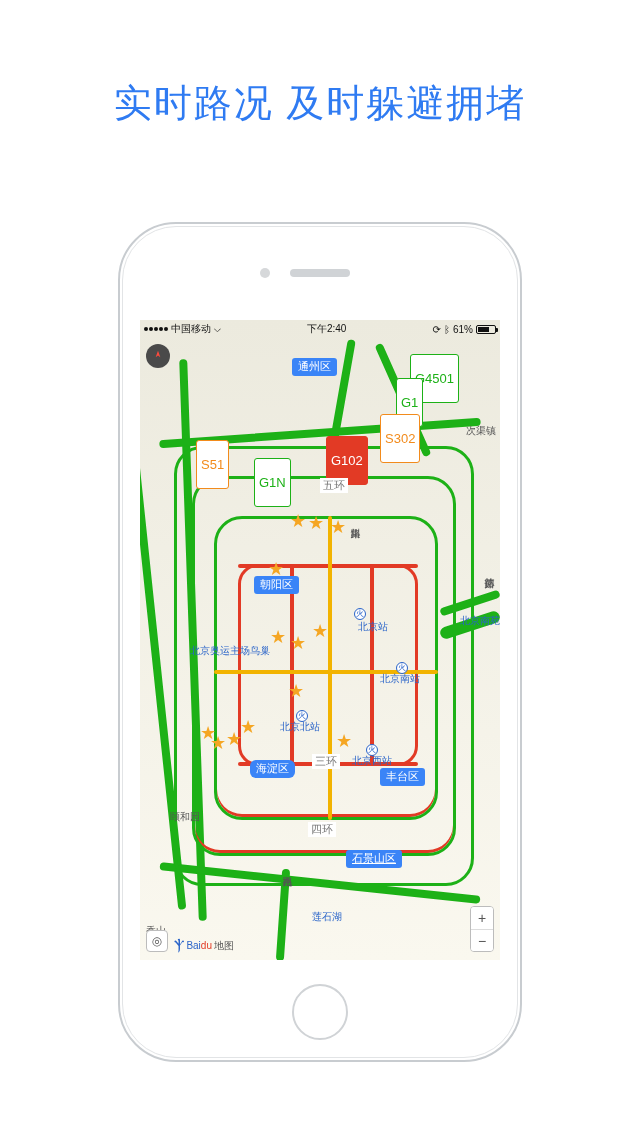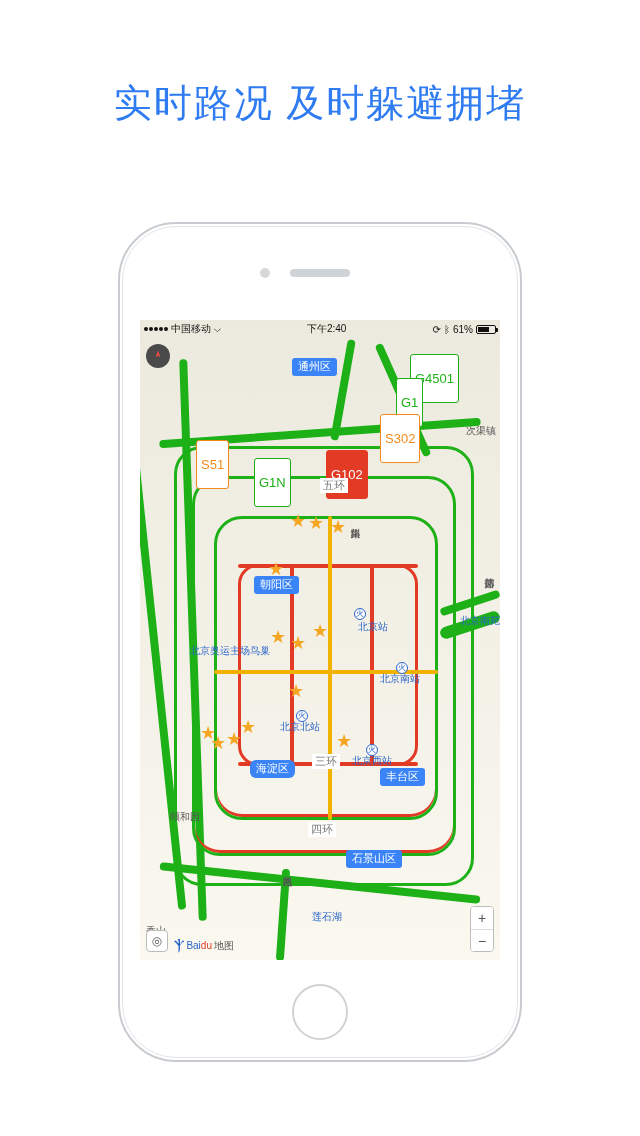--- a/index.html
+++ b/index.html
@@ -273,27 +273,27 @@
       <div class="road-red" style="left:150px;top:244px;width:4px;height:200px;"></div>
       <div class="road-red" style="left:230px;top:244px;width:4px;height:200px;"></div>
       <div class="road-yel" style="left:74px;top:350px;width:224px;height:4px;"></div>
       <div class="road-yel" style="left:188px;top:196px;width:4px;height:304px;"></div>
 
       <span class="road-tag" style="left:270px;top:34px;">G4501</span>
       <span class="road-tag" style="left:256px;top:58px;">G1</span>
       <span class="road-tag orange" style="left:240px;top:94px;">S302</span>
       <span class="road-tag orange" style="left:56px;top:120px;">S51</span>
       <span class="road-tag" style="left:114px;top:138px;">G1N</span>
-      <span class="road-tag red" style="left:186px;top:130px;">G102</span>
+      <span class="road-tag red" style="left:186px;top:116px;">G102</span>
 
       <span class="district-label" style="left:152px;top:38px;">通州区</span>
       <span class="district-label" style="left:114px;top:256px;">朝阳区</span>
       <span class="district-label" style="left:110px;top:440px;border-radius:6px;">海淀区</span>
       <span class="district-label" style="left:240px;top:448px;">丰台区</span>
-      <span class="district-label" style="left:206px;top:530px;">石景山区</span>
+      <span class="district-label" style="left:206px;top:530px;text-decoration:underline;">石景山区</span>
 
       <span class="ring-text" style="left:180px;top:158px;">五环</span>
       <span class="ring-text" style="left:172px;top:434px;">三环</span>
       <span class="ring-text" style="left:168px;top:502px;">四环</span>
 
       <span class="place-label" style="right:4px;top:104px;">次渠镇</span>
       <span class="place-label" style="left:208px;top:200px;writing-mode:vertical-rl;">川集路</span>
       <span class="place-label" style="right:4px;top:250px;writing-mode:vertical-rl;">德茹路</span>
       <span class="place-label blue" style="right:0;top:294px;">北京南苑</span>
       <span class="place-label blue" style="left:218px;top:300px;">北京站</span>

